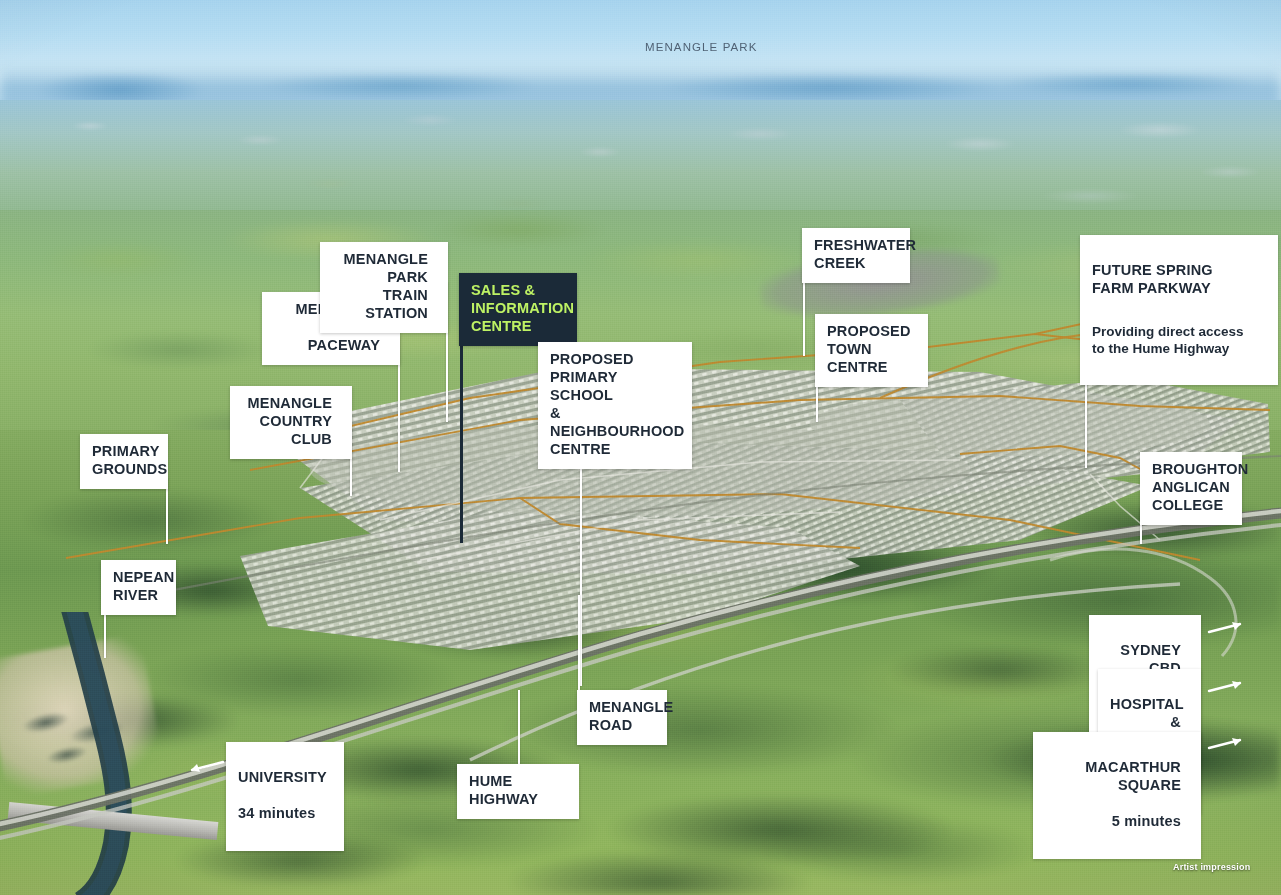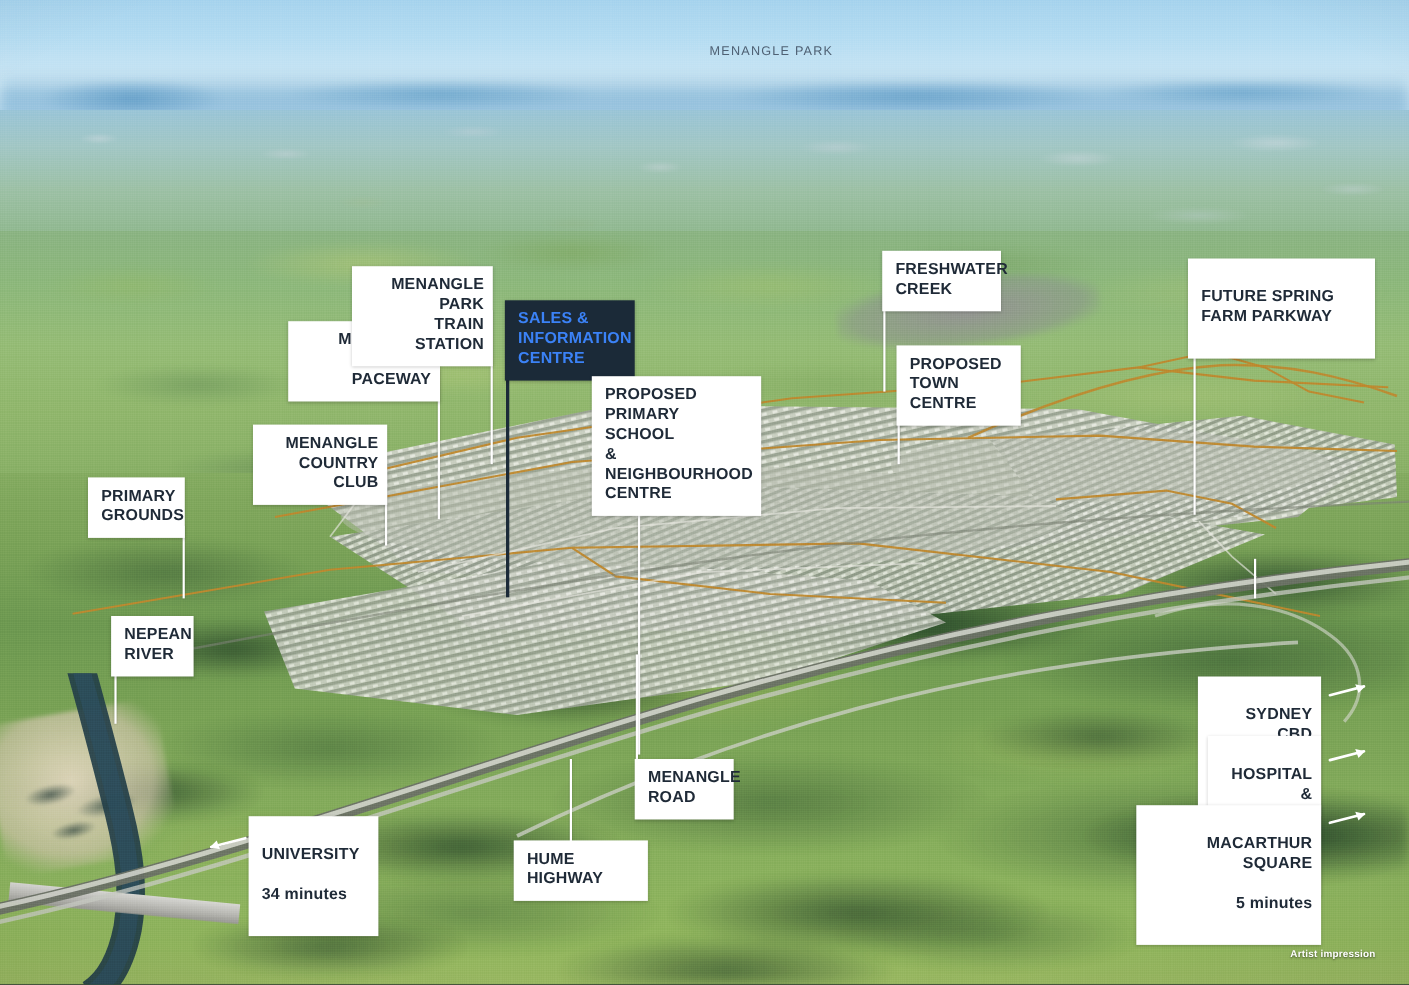--- a/index.html
+++ b/index.html
@@ -187,27 +187,27 @@
 
   
   .label {
     position: absolute;
     background: #ffffff;
     color: #1f2a37;
     font-weight: bold;
     font-size: 14.5px;
     line-height: 1.24;
     letter-spacing: .18px;
-    padding: 9px 8px 10px 12px;
+    padding: 9px 20px 10px 12px;
     white-space: pre-line;
     box-shadow: 0 1px 3px rgba(0,0,0,.22);
   }
   .label.dark {
     background: #1b2a38;
-    color: #3b82f6;
+    color: #bef264;
   }
   .label.right { text-align: right; }
   .label .sub {
     display: block;
     font-weight: bold;
     font-size: 13.5px;
     margin-top: 8px;
     letter-spacing: 0;
     text-transform: none;
   }
@@ -390,29 +390,34 @@
 PRIMARY SCHOOL
 &amp; NEIGHBOURHOOD
 CENTRE</div>
 
   <div class="label" style="left:802px; top:228px; width:108px;">FRESHWATER
 CREEK</div>
 
   <div class="label" style="left:815px; top:314px; width:113px;">PROPOSED
 TOWN CENTRE</div>
 
+  <div class="label" style="left:1140px; top:452px; width:102px;">BROUGHTON
+ANGLICAN
+COLLEGE</div>
 
   <div class="label" style="left:577px; top:690px; width:90px;">MENANGLE
 ROAD</div>
 
-  <div class="label" style="left:457px; top:764px; width:122px;margin-left:10px;">HUME HIGHWAY</div>
-
-  <div class="label" style="left:1080px; top:235px; width:170px;">
+  <div class="label" style="left:457px; top:764px; width:122px;">HUME HIGHWAY</div>
+
+  <div class="label" style="left:1080px; top:235px; width:198px;">
     <span class="main">FUTURE SPRING
 FARM PARKWAY</span>
+    <span class="sub">Providing direct access
+to the Hume Highway</span>
   </div>
 
   <div class="label right" style="left:1089px; top:615px; width:112px;">
     <span class="main">SYDNEY CBD</span>
     <span class="main">60 minutes</span>
   </div>
   <div class="arrow" style="left:1206px; top:620px;">
     <svg viewBox="0 0 44 16">
         <g stroke="#ffffff" stroke-width="2.4" fill="none" stroke-linecap="round">
       <line x1="3" y1="12" x2="34" y2="4"></line>

